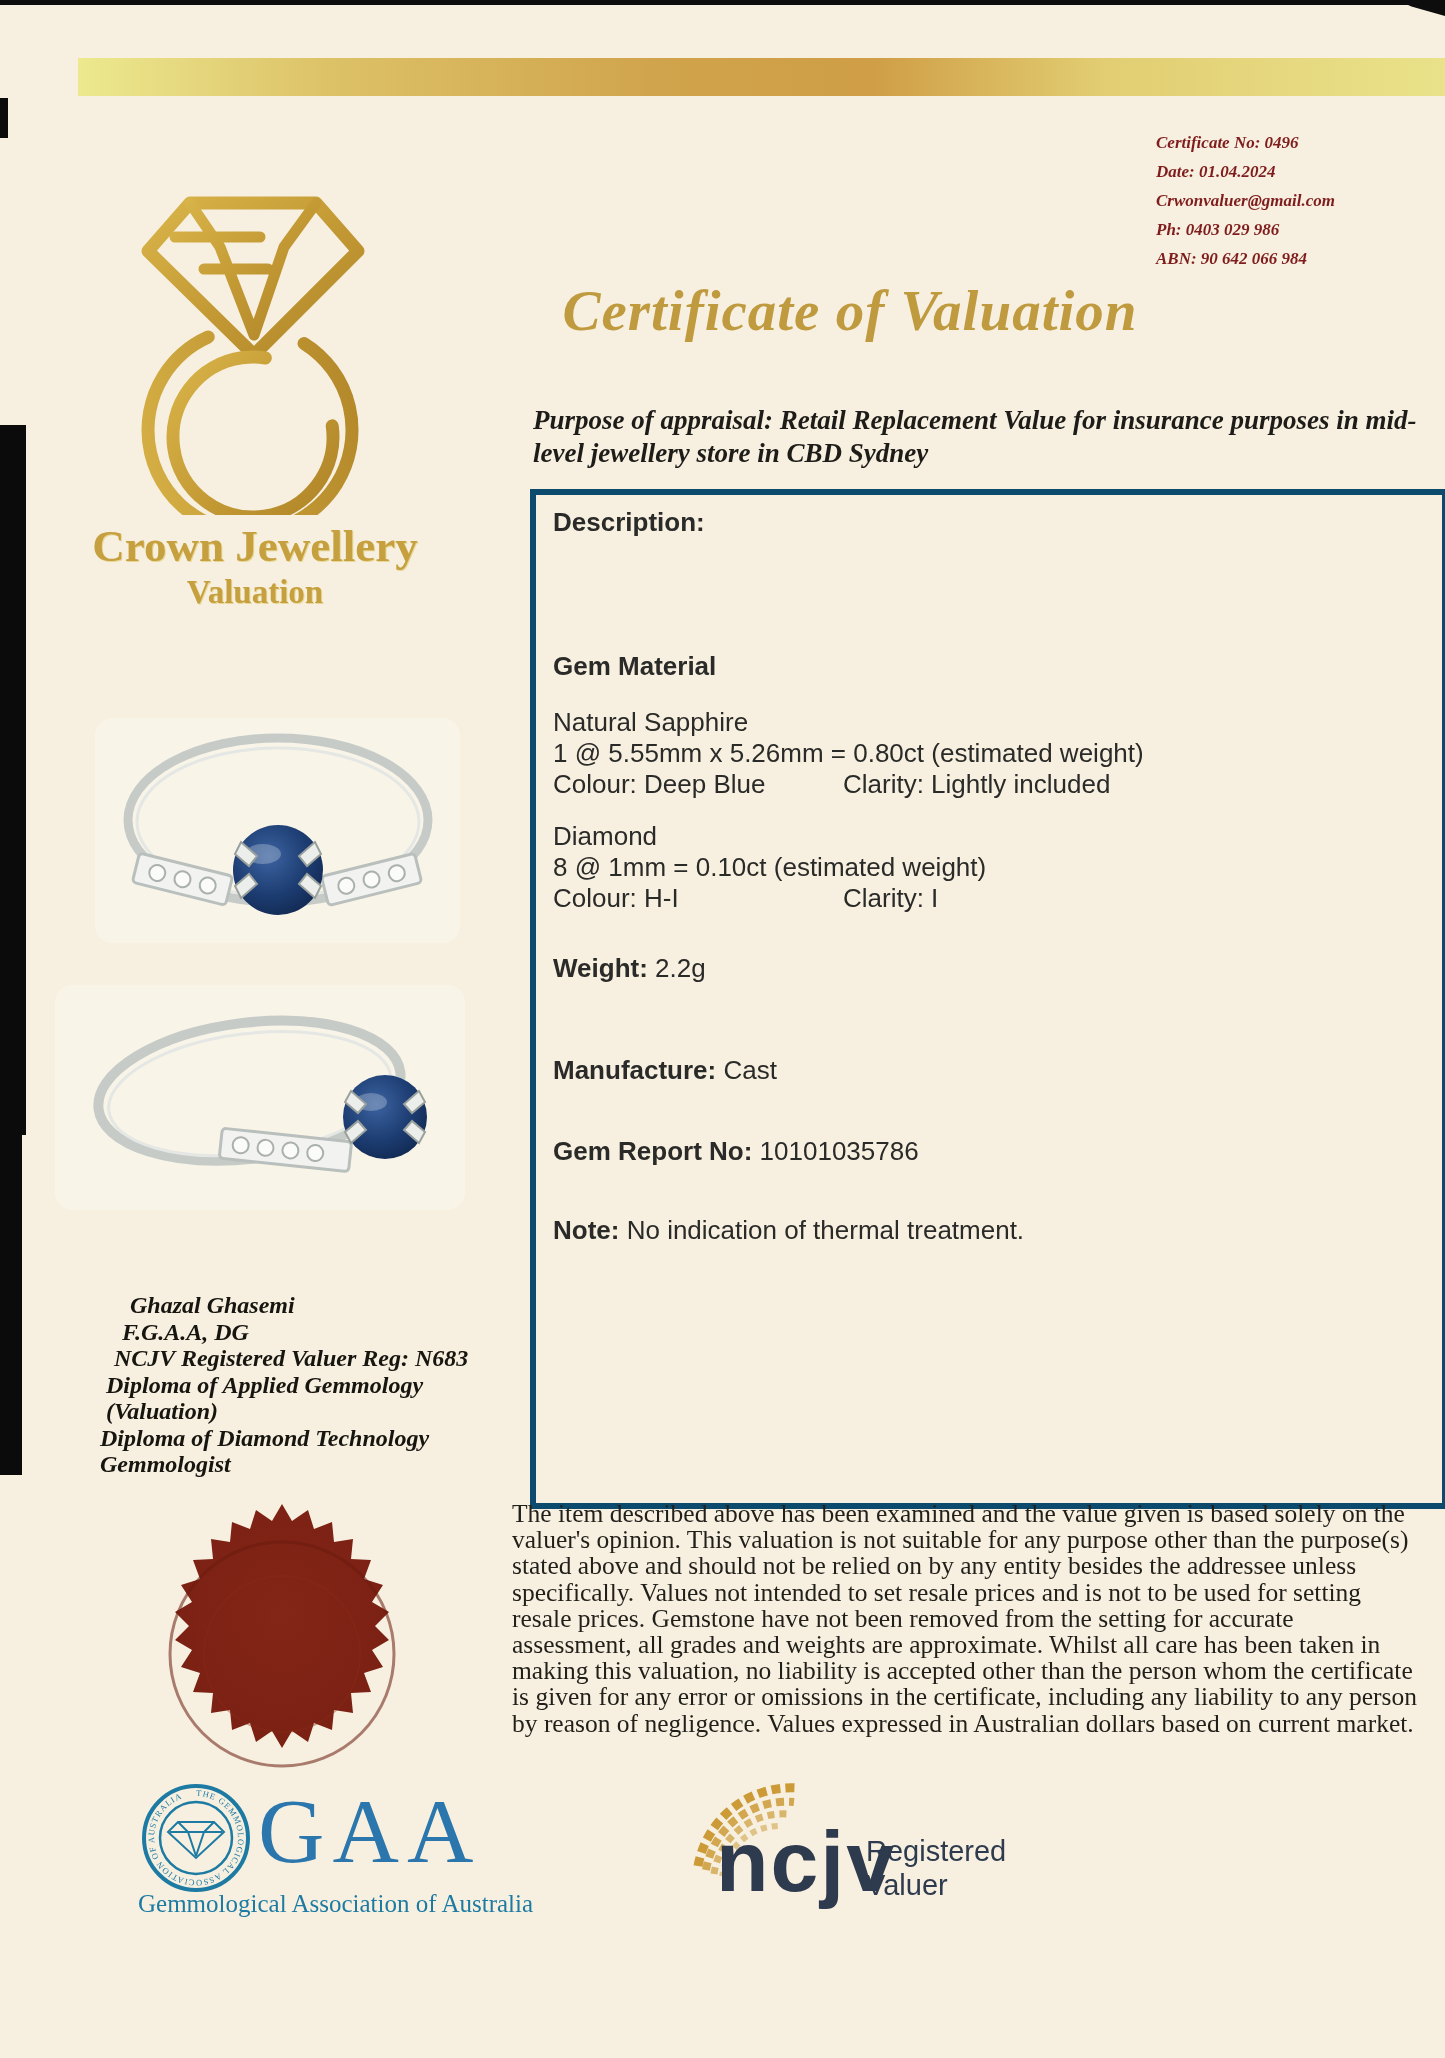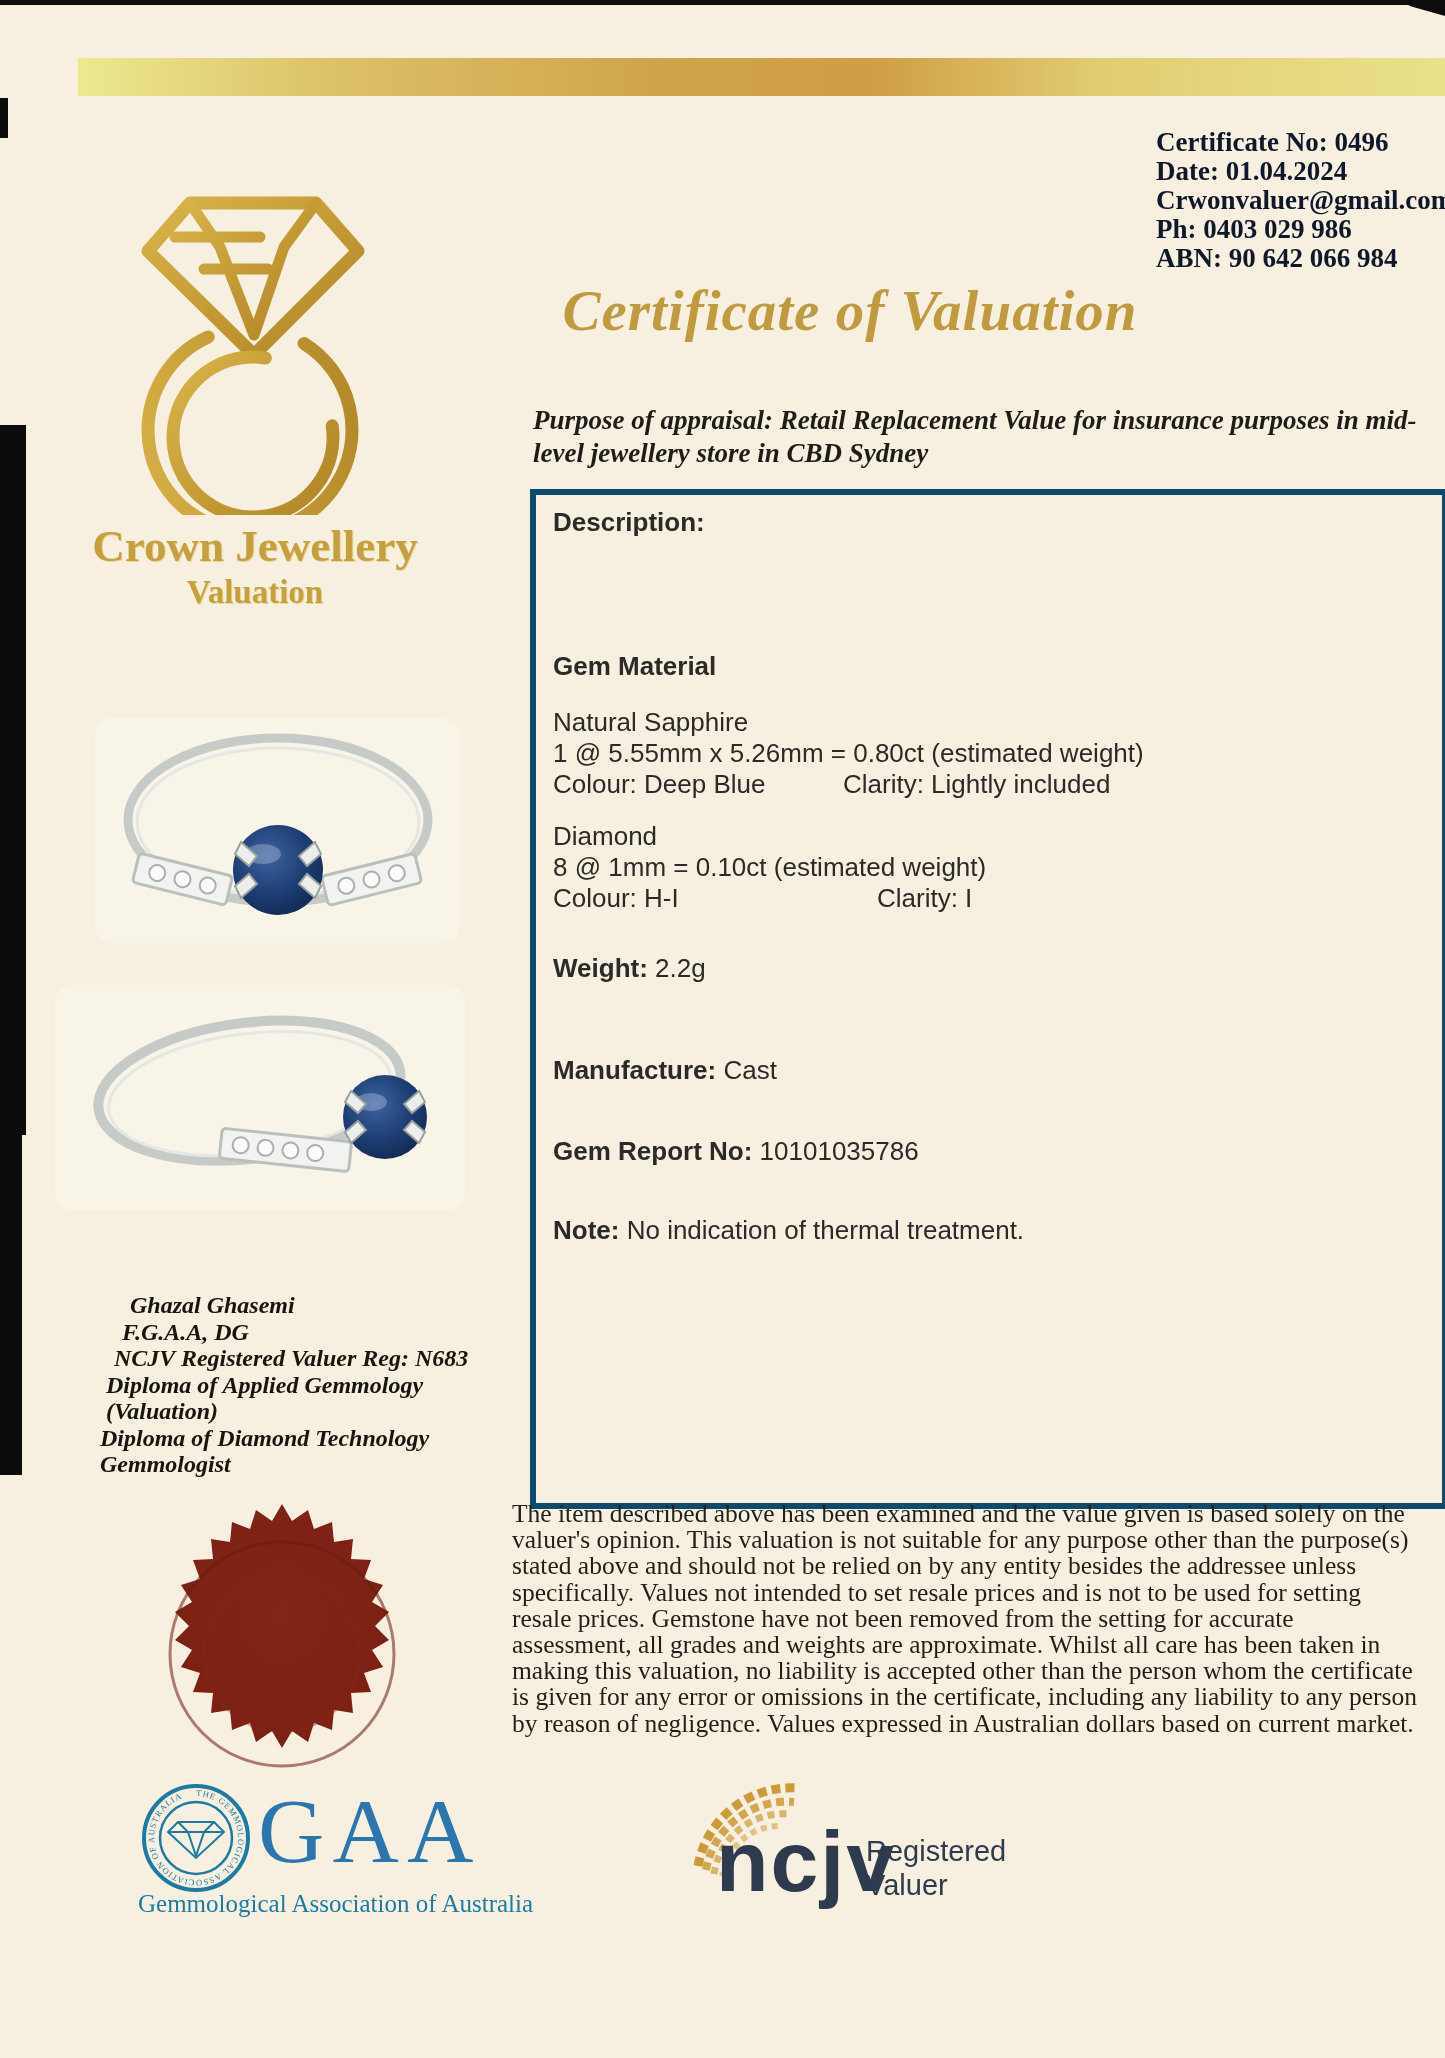--- a/index.html
+++ b/index.html
@@ -11,22 +11,22 @@
   .corner-mark{right:0;top:0;width:48px;height:16px;background:#0d0d0d;
                clip-path:polygon(0 0,100% 0,100% 100%,30% 40%);}
   .left-strip{left:0;width:26px;background:#0b0b0b;}
   
   .gold-bar{left:78px;top:58px;right:0;height:38px;
     background:linear-gradient(90deg,#ece98f 0%,#ddc268 18%,#d0a44c 42%,#cf9e46 55%,#ddc express 0;
     );}
   .gold-bar{background:linear-gradient(90deg,#ece98f 0%,#ddc268 18%,#d0a44c 42%,#cf9e46 55%,#dfc express 0%);}
   .gold-bar{background:linear-gradient(90deg,#ece98f 0%,#ddc268 18%,#d0a44c 42%,#cf9e46 58%,#e2cd72 75%,#e9e28a 100%);}
   
-  .cert-info{left:1156px;top:128px;width:285px;color:#0f172a;font-weight:bold;
-             font-size:27px;line-height:29px;}
+  .cert-info{left:1156px;top:128px;width:285px;color:#7f1d1d;font-weight:bold;
+             font-size:17px;line-height:29px;font-style:italic;}
   .title{left:530px;top:278px;width:640px;text-align:center;color:#bf9a3f;
          font-size:57px;font-weight:bold;font-style:italic;letter-spacing:1px;}
   .purpose{left:533px;top:404px;width:900px;color:#1d1c18;font-weight:bold;
            font-style:italic;font-size:27px;line-height:33px;}
   
   .brand1{left:60px;top:520px;width:390px;text-align:center;color:#c6a03f;
           font-size:45px;font-weight:bold;text-shadow:1px 1px 0 #e7d694;}
   .brand2{left:60px;top:574px;width:390px;text-align:center;color:#c6a03f;
           font-size:33px;font-weight:bold;text-shadow:1px 1px 0 #e7d694;}
   
@@ -35,21 +35,21 @@
   .lbl{font-weight:bold;}
   .desc-label{left:17px;top:12px;}
   .desc-text{left:17px;top:46px;width:868px;line-height:31px;}
   .gm-label{left:17px;top:156px;}
   .sap-name{left:17px;top:212px;}
   .sap-spec{left:17px;top:243px;}
   .row{display:flex;}
   .sap-row{left:17px;top:274px;width:760px;}
   .dia-name{left:17px;top:326px;}
   .dia-spec{left:17px;top:357px;}
-  .dia-row{left:17px;top:388px;width:760px;gap:34px;}
+  .dia-row{left:17px;top:388px;width:760px;}
   .col-colour{width:290px;}
   .w-line{left:17px;top:458px;}
   .m-line{left:17px;top:560px;}
   .g-line{left:17px;top:641px;}
   .n-line{left:17px;top:720px;}
   .t-line{left:17px;top:855px;font-weight:bold;}
   
   .valuer{left:100px;top:1292px;width:440px;color:#17150f;font-weight:bold;
           font-style:italic;font-size:24px;line-height:26.5px;}
   .valuer div:nth-child(1){padding-left:30px;}

